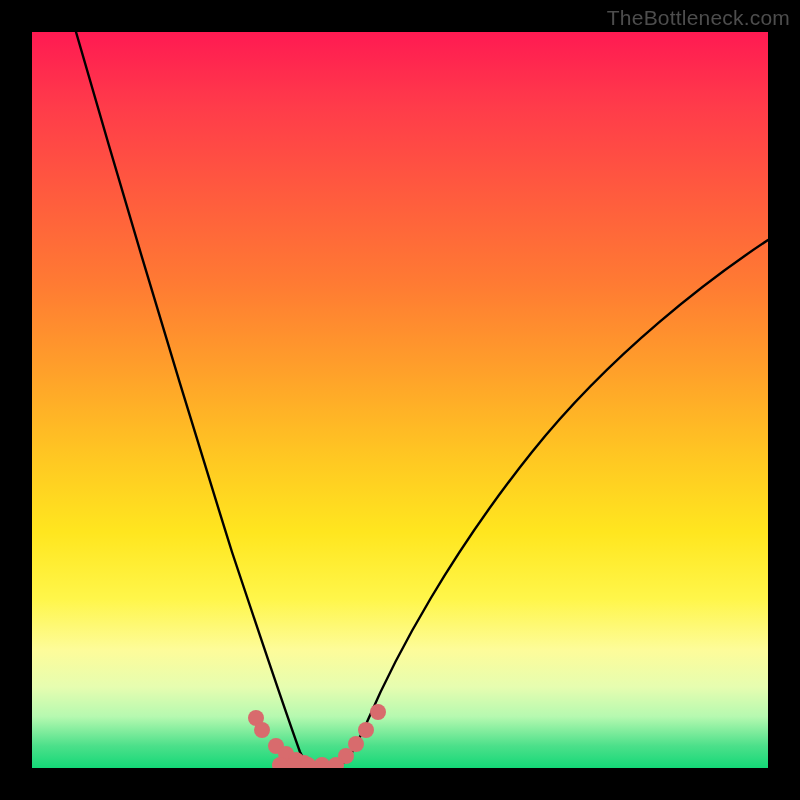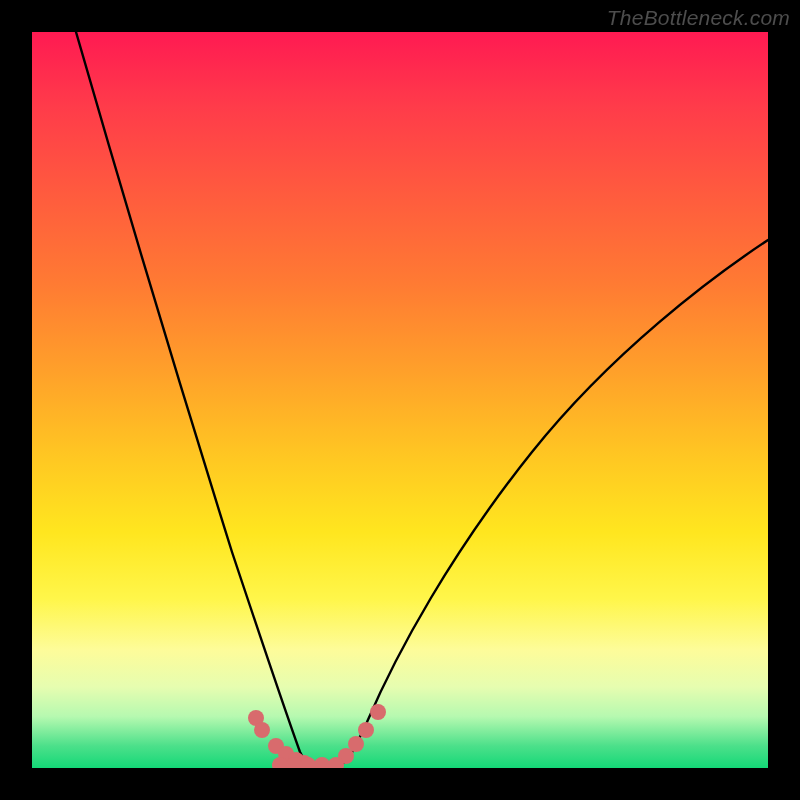--- a/index.html
+++ b/index.html
@@ -11,21 +11,20 @@
     overflow: hidden;
     font-family: Arial, Helvetica, sans-serif;
   }
   .frame {
     position: absolute;
     top: 0;
     left: 0;
     width: 800px;
     height: 800px;
     background: #000;
-    font-style: italic;
   }
   .plot-area {
     position: absolute;
     top: 32px;
     left: 32px;
     width: 736px;
     height: 736px;
     background: linear-gradient(
       to bottom,
       #ff1a52 0%,

